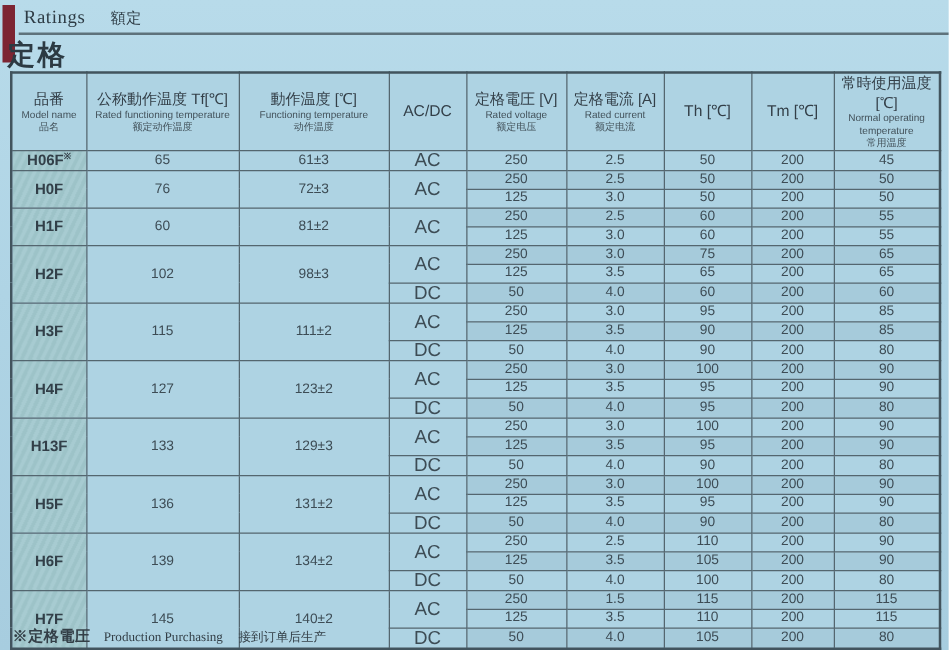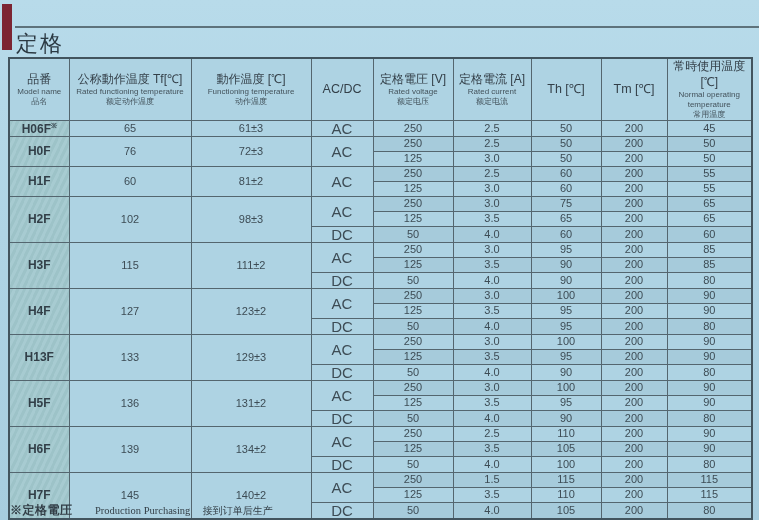--- a/index.html
+++ b/index.html
@@ -8,21 +8,21 @@
   .page{position:relative;width:759px;height:520px;
         background:linear-gradient(180deg,#b8dbea 0%,#afd4e5 45%,#a7cddf 100%);
         color:#36454e}
   .accent-bar{position:absolute;left:2px;top:4px;width:10px;height:46px;
               background:var(--accent,#7c2533)}
   .eyebrow{position:absolute;left:19px;top:6px;font-family:"Liberation Serif",serif;
            font-size:15px;color:#2e3c45;letter-spacing:.5px}
   .eyebrow .cn{font-size:12px;margin-left:16px}
   .rule{position:absolute;left:15px;top:26px;width:744px;height:2px;
         background:#47585f;opacity:.8}
-  .title{position:absolute;left:16px;top:29px;font-size:22px;font-weight:normal;
+  .title{position:absolute;left:6px;top:29px;font-size:22px;font-weight:bold;
          color:#2c3a43;letter-spacing:2px}
   .tbl-wrap{position:absolute;left:8px;top:57px}
   table{border-collapse:collapse;table-layout:fixed;width:743px;
         background:var(--cellbg,#aed3e3);border:2px solid #42545e}
   th,td{border:1px solid #54666f;text-align:center;vertical-align:middle;
         color:#3d4c55;overflow:hidden;padding:0}
   thead tr{height:50px}
   .h-main{font-size:12px;font-weight:normal;line-height:1.3;color:#333f48}
   .h-main.solo{font-size:12.5px}
   .h-sub1{font-size:8px;font-weight:normal;line-height:1.25;color:#43525b}
@@ -31,28 +31,32 @@
   tbody td,tbody th{font-size:11px;line-height:1;font-weight:normal}
   .model-cell{font-weight:bold;font-size:12px;color:#323f48;
       background:repeating-linear-gradient(115deg,
         var(--modelbg,#9dc3c8) 0px,var(--modelbg,#9dc3c8) 3px,
         #a7cbd1 3px,#a7cbd1 6px)}
   .model-cell sup{font-size:7px;vertical-align:super}
   tr.alt .data-cell{background:rgba(95,135,155,.10)}
   .acdc-cell{font-size:15px}
   .footnote{position:absolute;left:10px;top:500px;white-space:nowrap;color:#333f47}
   .footnote .mark{font-weight:bold;font-size:12px;letter-spacing:.5px}
-  .footnote .en{font-family:"Liberation Serif",serif;font-size:10.5px;margin-left:18px}
+  .footnote .en{font-family:"Liberation Serif",serif;font-size:10.5px;margin-left:6px}
   .footnote .cn{font-size:10px;margin-left:8px}
 </style>
 </head>
 <body>
 
 <div class="page">
   <div class="accent-bar"></div>
+  <div class="eyebrow">
+    <span>Ratings</span>
+    <span class="cn">額定</span>
+  </div>
   <div class="rule"></div>
   <div class="title">定格</div>
 
   <div class="tbl-wrap">
     <table>
       <colgroup>
           <col style="width: 60px;">
           <col style="width: 122px;">
           <col style="width: 120px;">
           <col style="width: 62px;">

